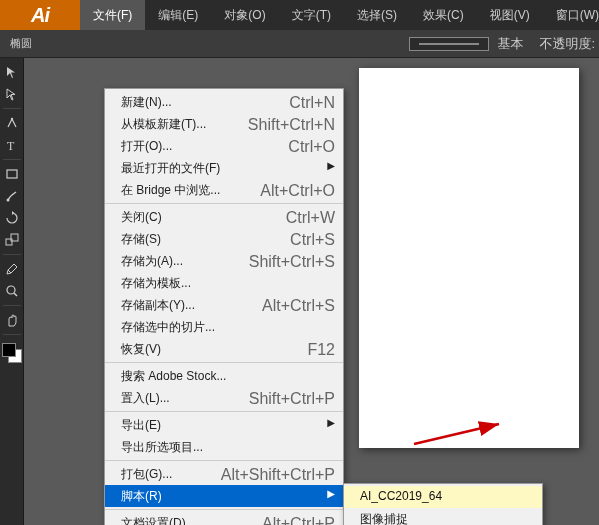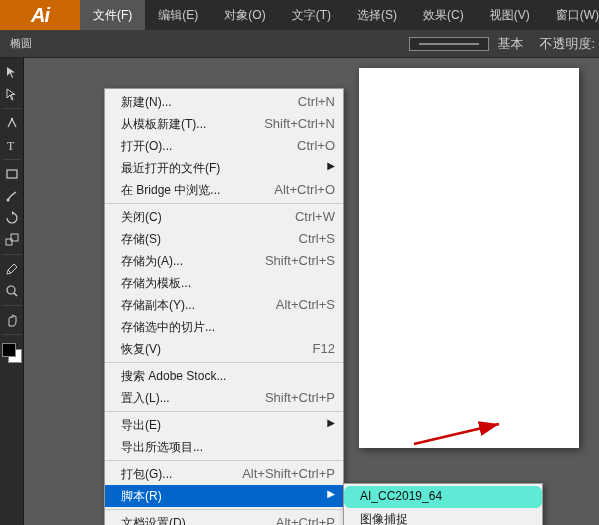--- a/index.html
+++ b/index.html
@@ -224,21 +224,21 @@
       color: #222;
       font-size: 12px;
       white-space: nowrap;
       position: relative;
     }
 
     .menu-entry .shortcut {
       margin-left: auto;
       padding-left: 20px;
       color: #666;
-      font-size: 13px;
+      font-size: 16px;
     }
 
     .menu-entry .arrow {
       margin-left: auto;
       font-size: 10px;
     }
 
     .menu-separator {
       height: 1px;
       background: #ccc;
@@ -477,21 +477,21 @@
         <div class="menu-entry">
           <span>打包(G)...</span>
           <span class="shortcut">Alt+Shift+Ctrl+P</span>
         </div>
 
         <div class="menu-entry script-entry" style="background:#0066cc;color:white;position:relative;">
           <span>脚本(R)</span>
           <span class="arrow" style="color:white;">▶</span>
 
           <div class="submenu">
-            <div class="menu-entry" style="background:#5eead4;color:#111;font-weight:normal;border-radius:6px;">
+            <div class="menu-entry" style="background:#fef9c3;color:#111;font-weight:normal;">
               <span>AI_CC2019_64</span>
 
             </div>
             <div class="menu-entry">
               <span>图像捕捉</span>
             </div>
 
           </div>
         </div>
 

